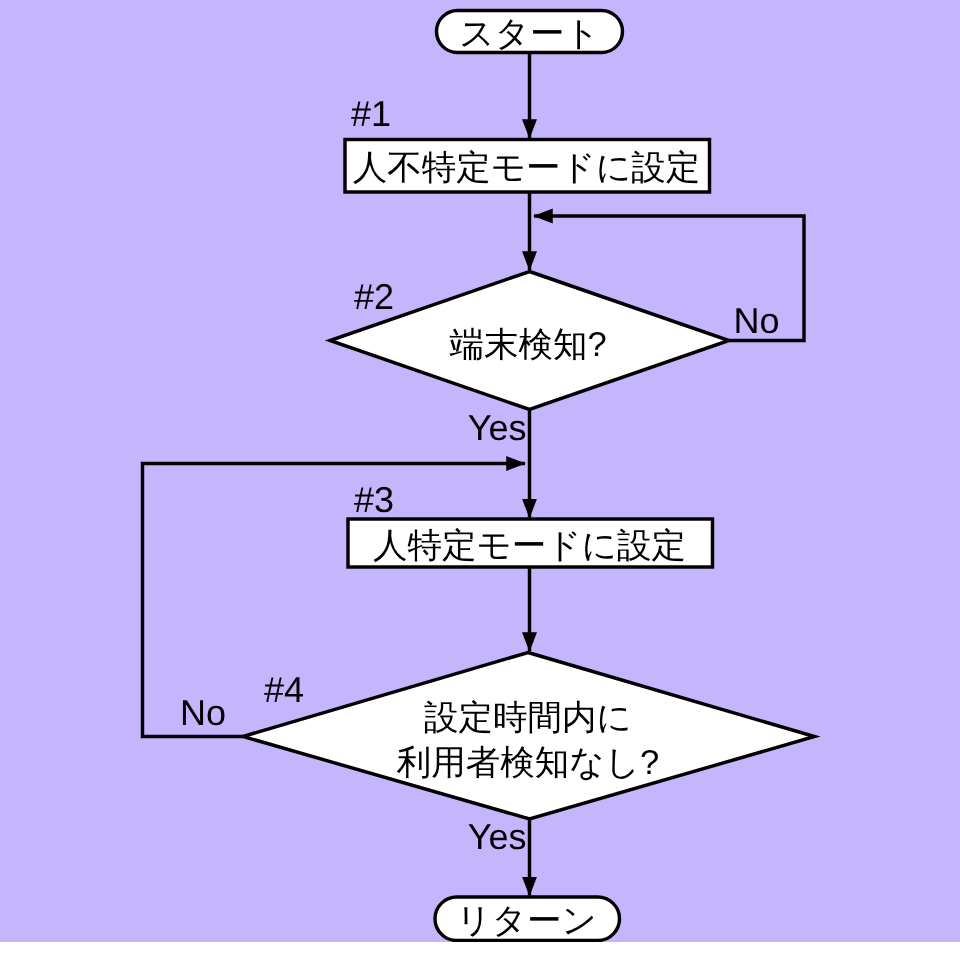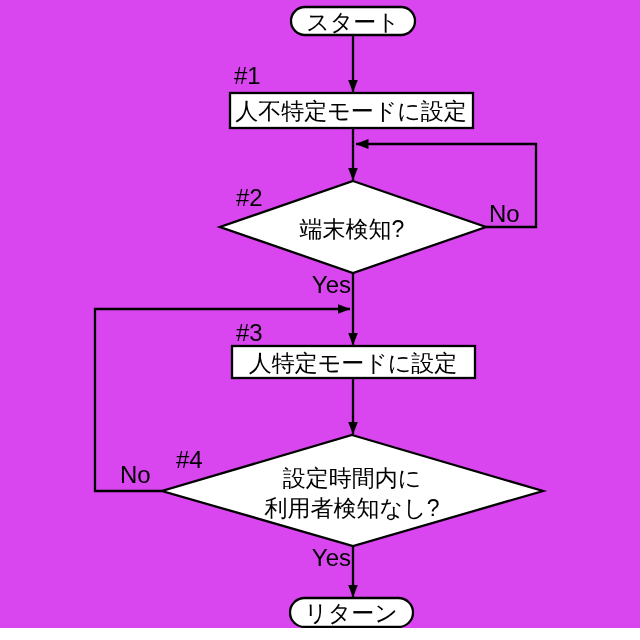--- a/index.html
+++ b/index.html
@@ -4,21 +4,21 @@
 <style>
   html, body {
     margin: 0;
     padding: 0;
     background: #ffffff;
   }
   .page {
     position: relative;
     width: 640px;
     height: 628px;
-    background: #d946ef;
+    background: #c4b5fd;
     overflow: hidden;
     font-family: "Liberation Sans", sans-serif;
   }
   svg {
     display: block;
   }
   .shape {
     fill: #ffffff;
     stroke: #000000;
     stroke-width: 2.3;

